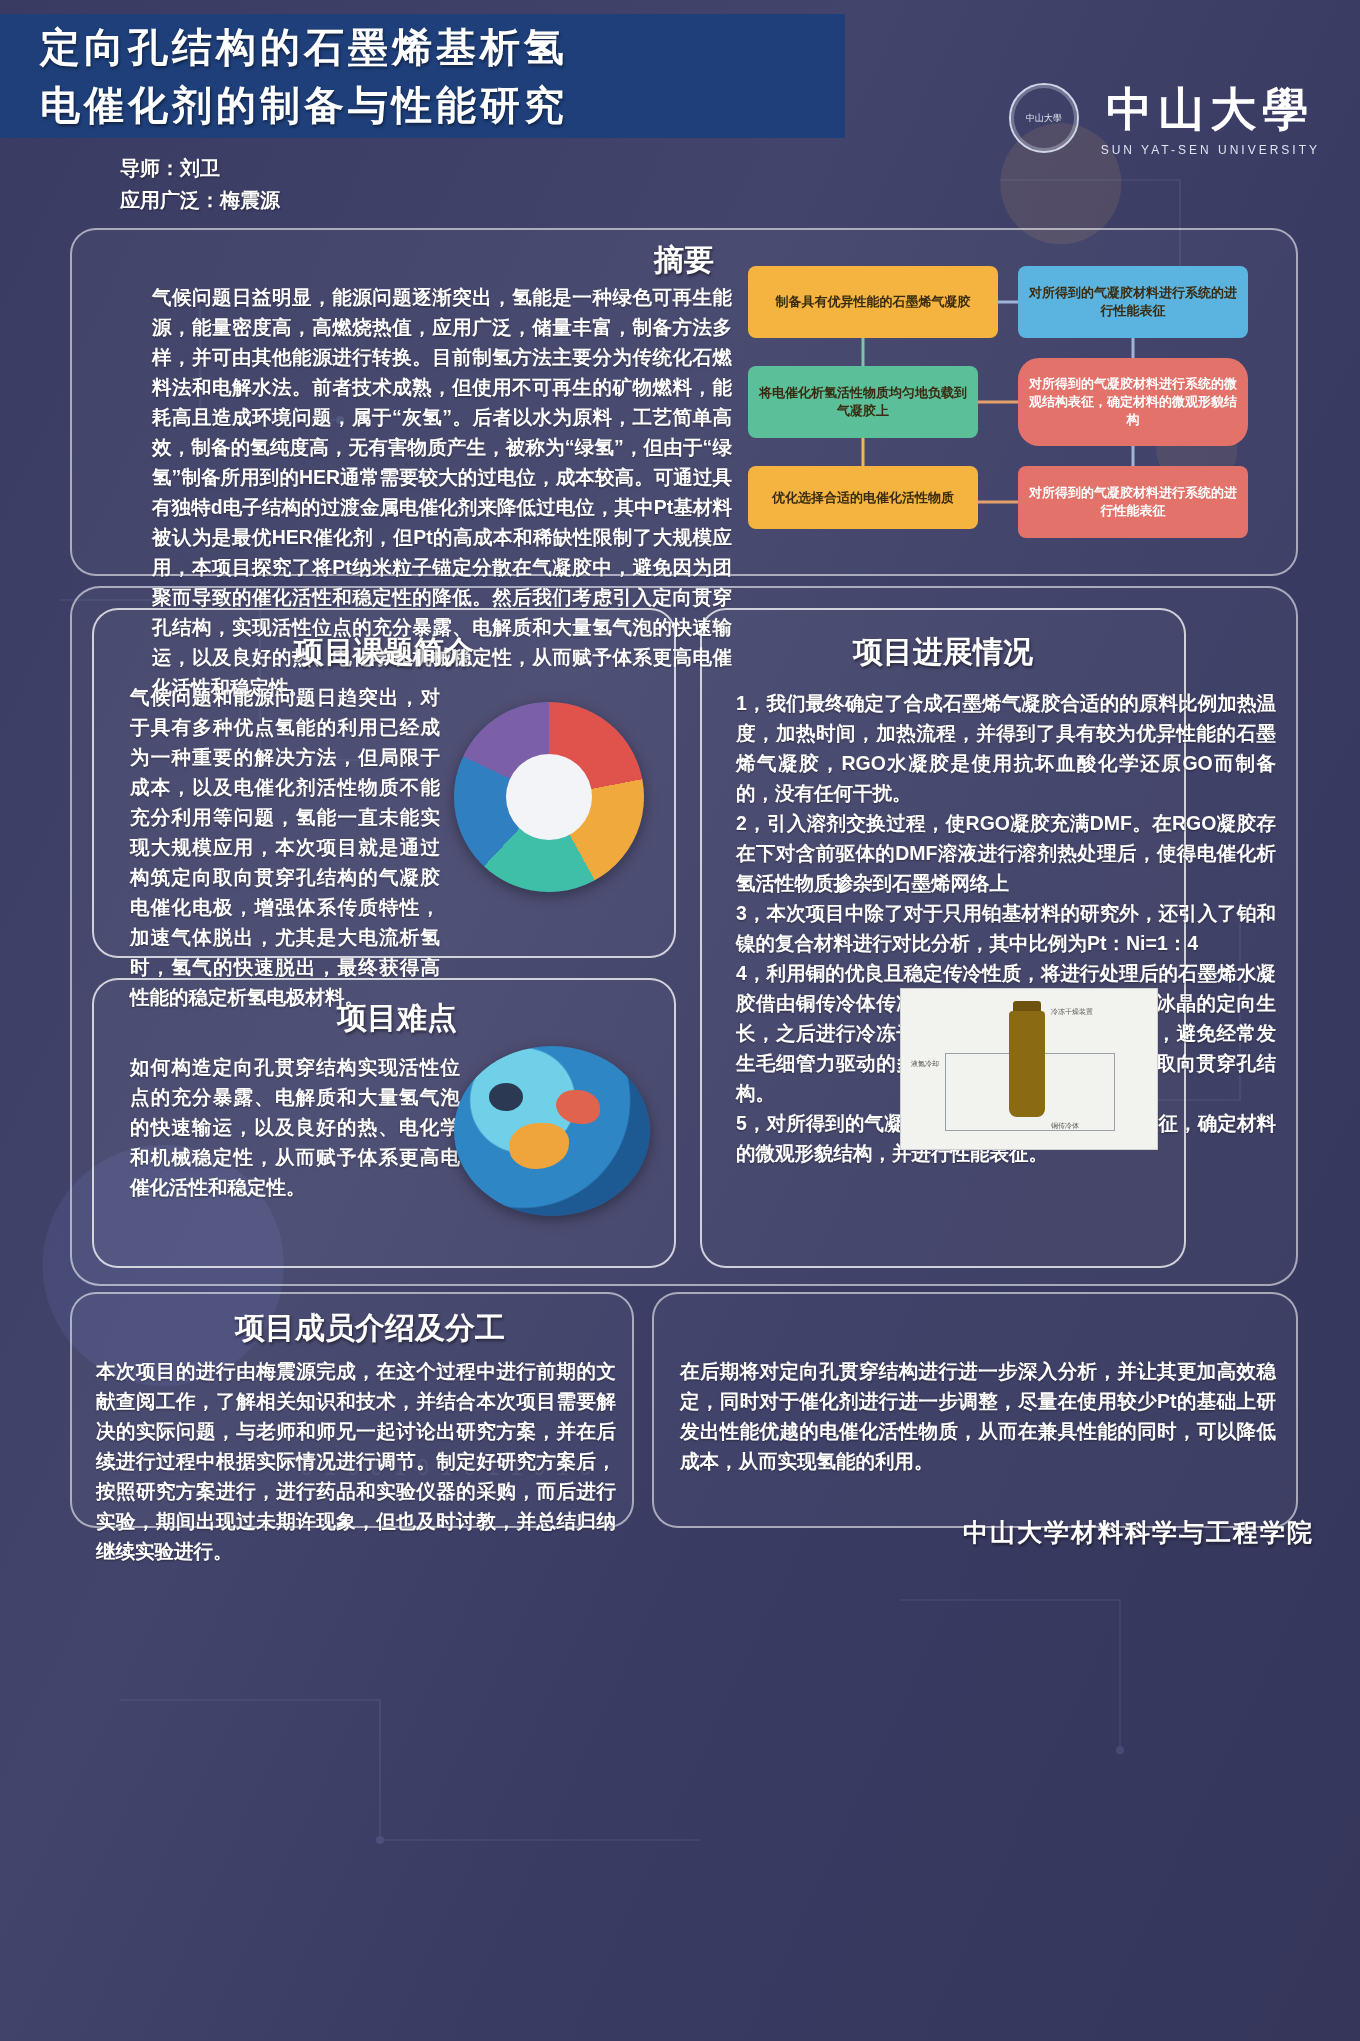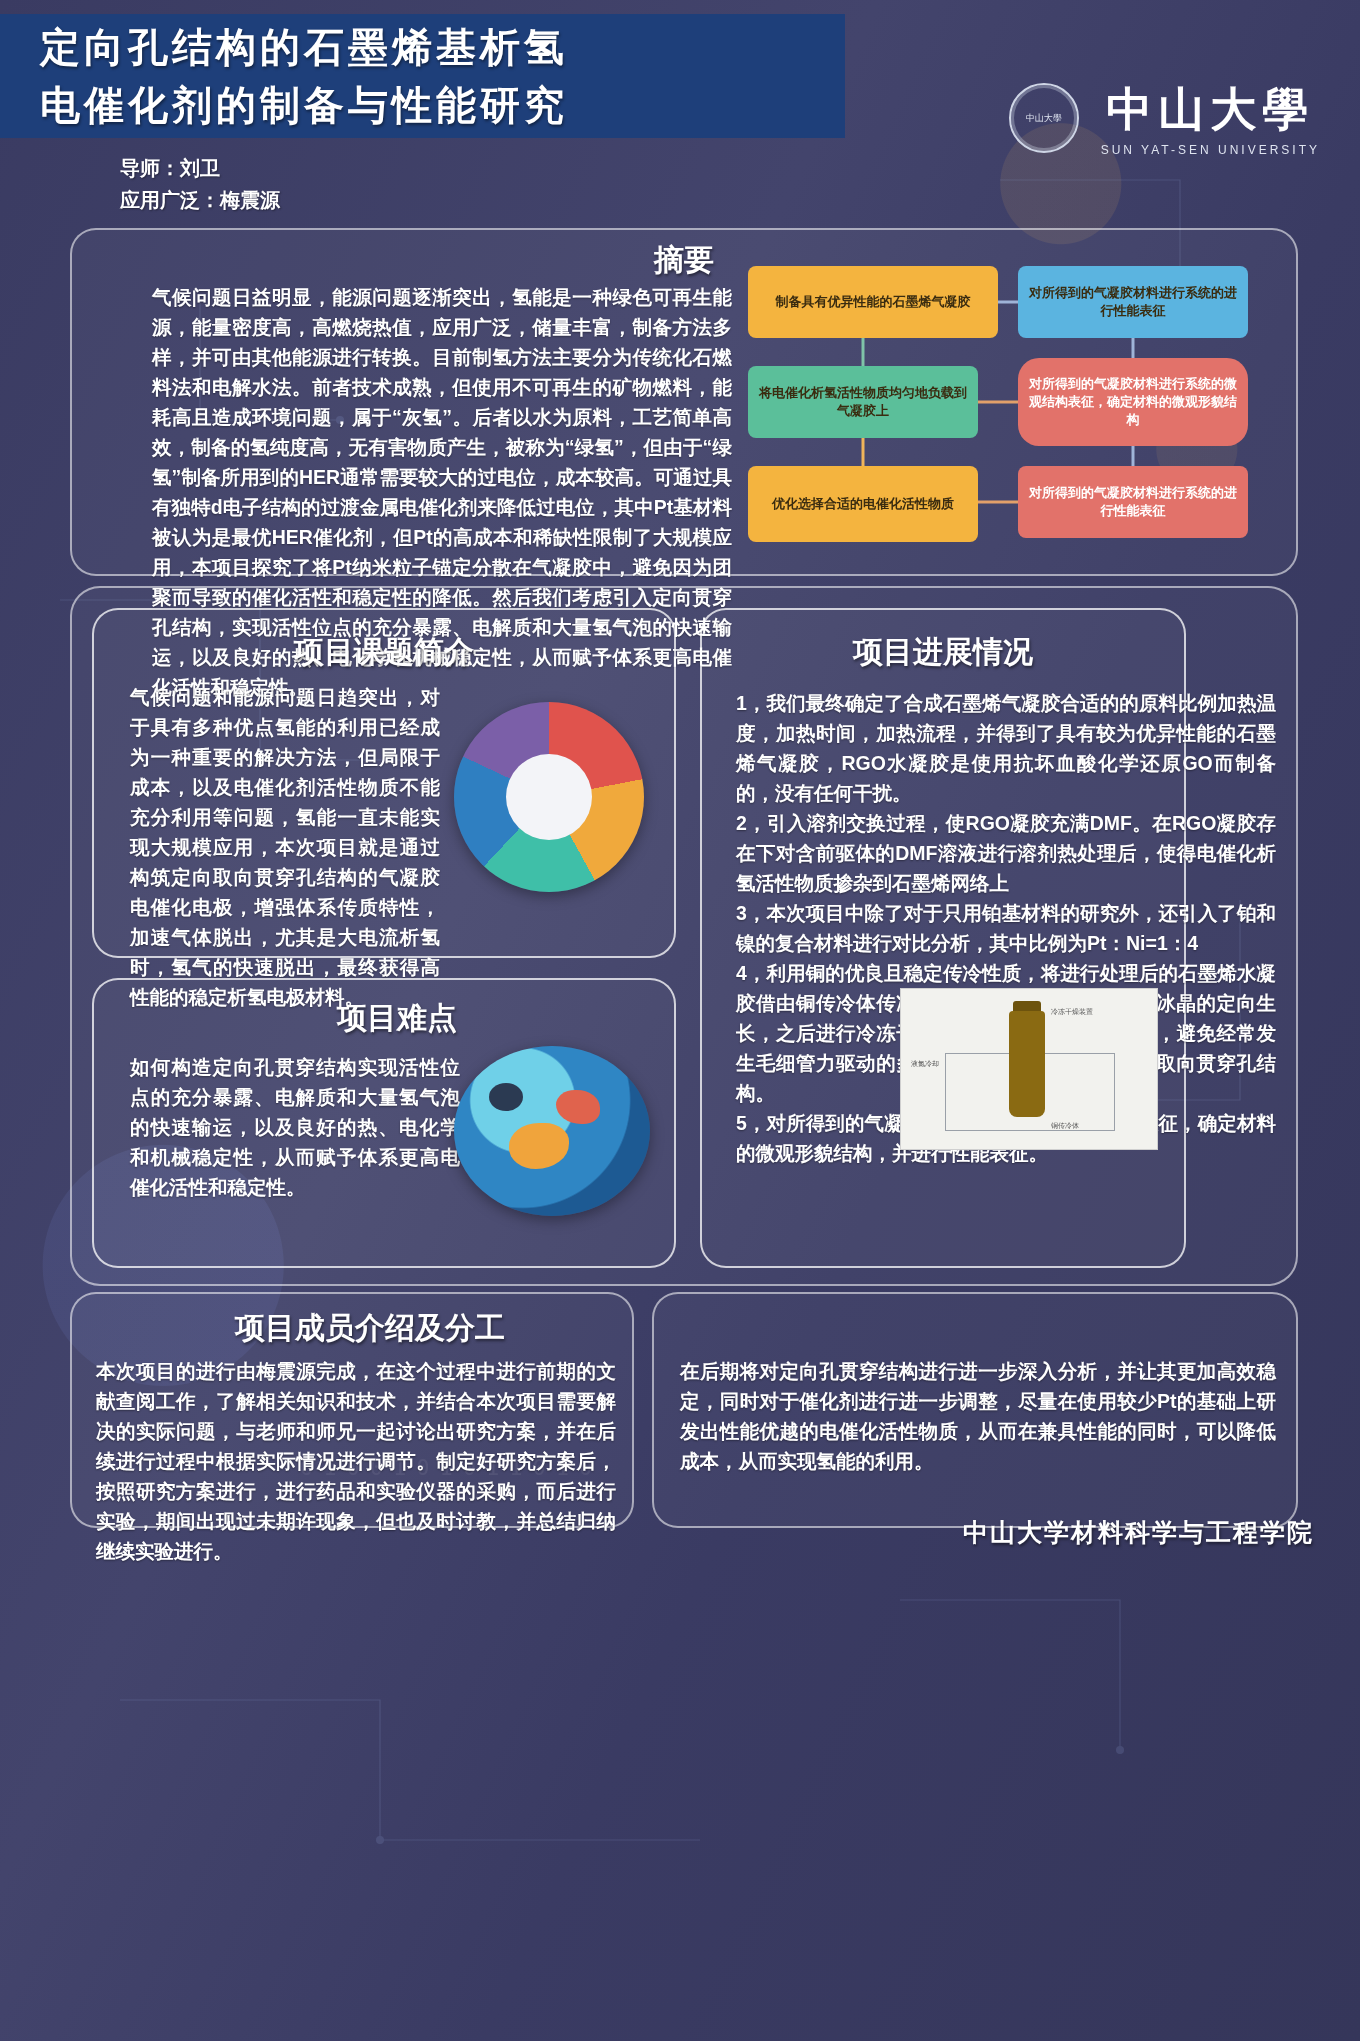--- a/index.html
+++ b/index.html
@@ -95,21 +95,21 @@
   }
   
   .flow{position:absolute;right:28px;top:28px;width:520px;height:290px;}
   .fbox{
     position:absolute;border-radius:8px;display:flex;align-items:center;justify-content:center;
     text-align:center;font-size:13px;line-height:18px;font-weight:bold;color:#3a2c10;
     padding:4px 8px;box-sizing:border-box;
   }
   #f1{left:0;top:8px;width:250px;height:72px;background:#f4b43f;}
   #f2{left:0;top:108px;width:230px;height:72px;background:#5bbf9a;}
-  #f3{left:0;top:208px;width:230px;height:76px;background:#f4b43f;}
+  #f3{left:0;top:208px;width:230px;height:63px;background:#f4b43f;}
   #f4{left:270px;top:8px;width:230px;height:72px;background:#5bb4e0;}
   #f5{left:270px;top:100px;width:230px;height:88px;background:#e2726a;color:#fff;border-radius:21px;}
   #f6{left:270px;top:208px;width:230px;height:72px;background:#e2726a;color:#fff;}
 
   
   #intro-card{left:92px;top:608px;width:584px;height:350px;}
   #intro-title{position:absolute;left:0;right:0;top:22px;}
   #intro-text{position:absolute;left:36px;top:72px;width:310px;text-align:justify;}
   .pie-art{
     position:absolute;right:30px;top:92px;width:190px;height:190px;border-radius:50%;

